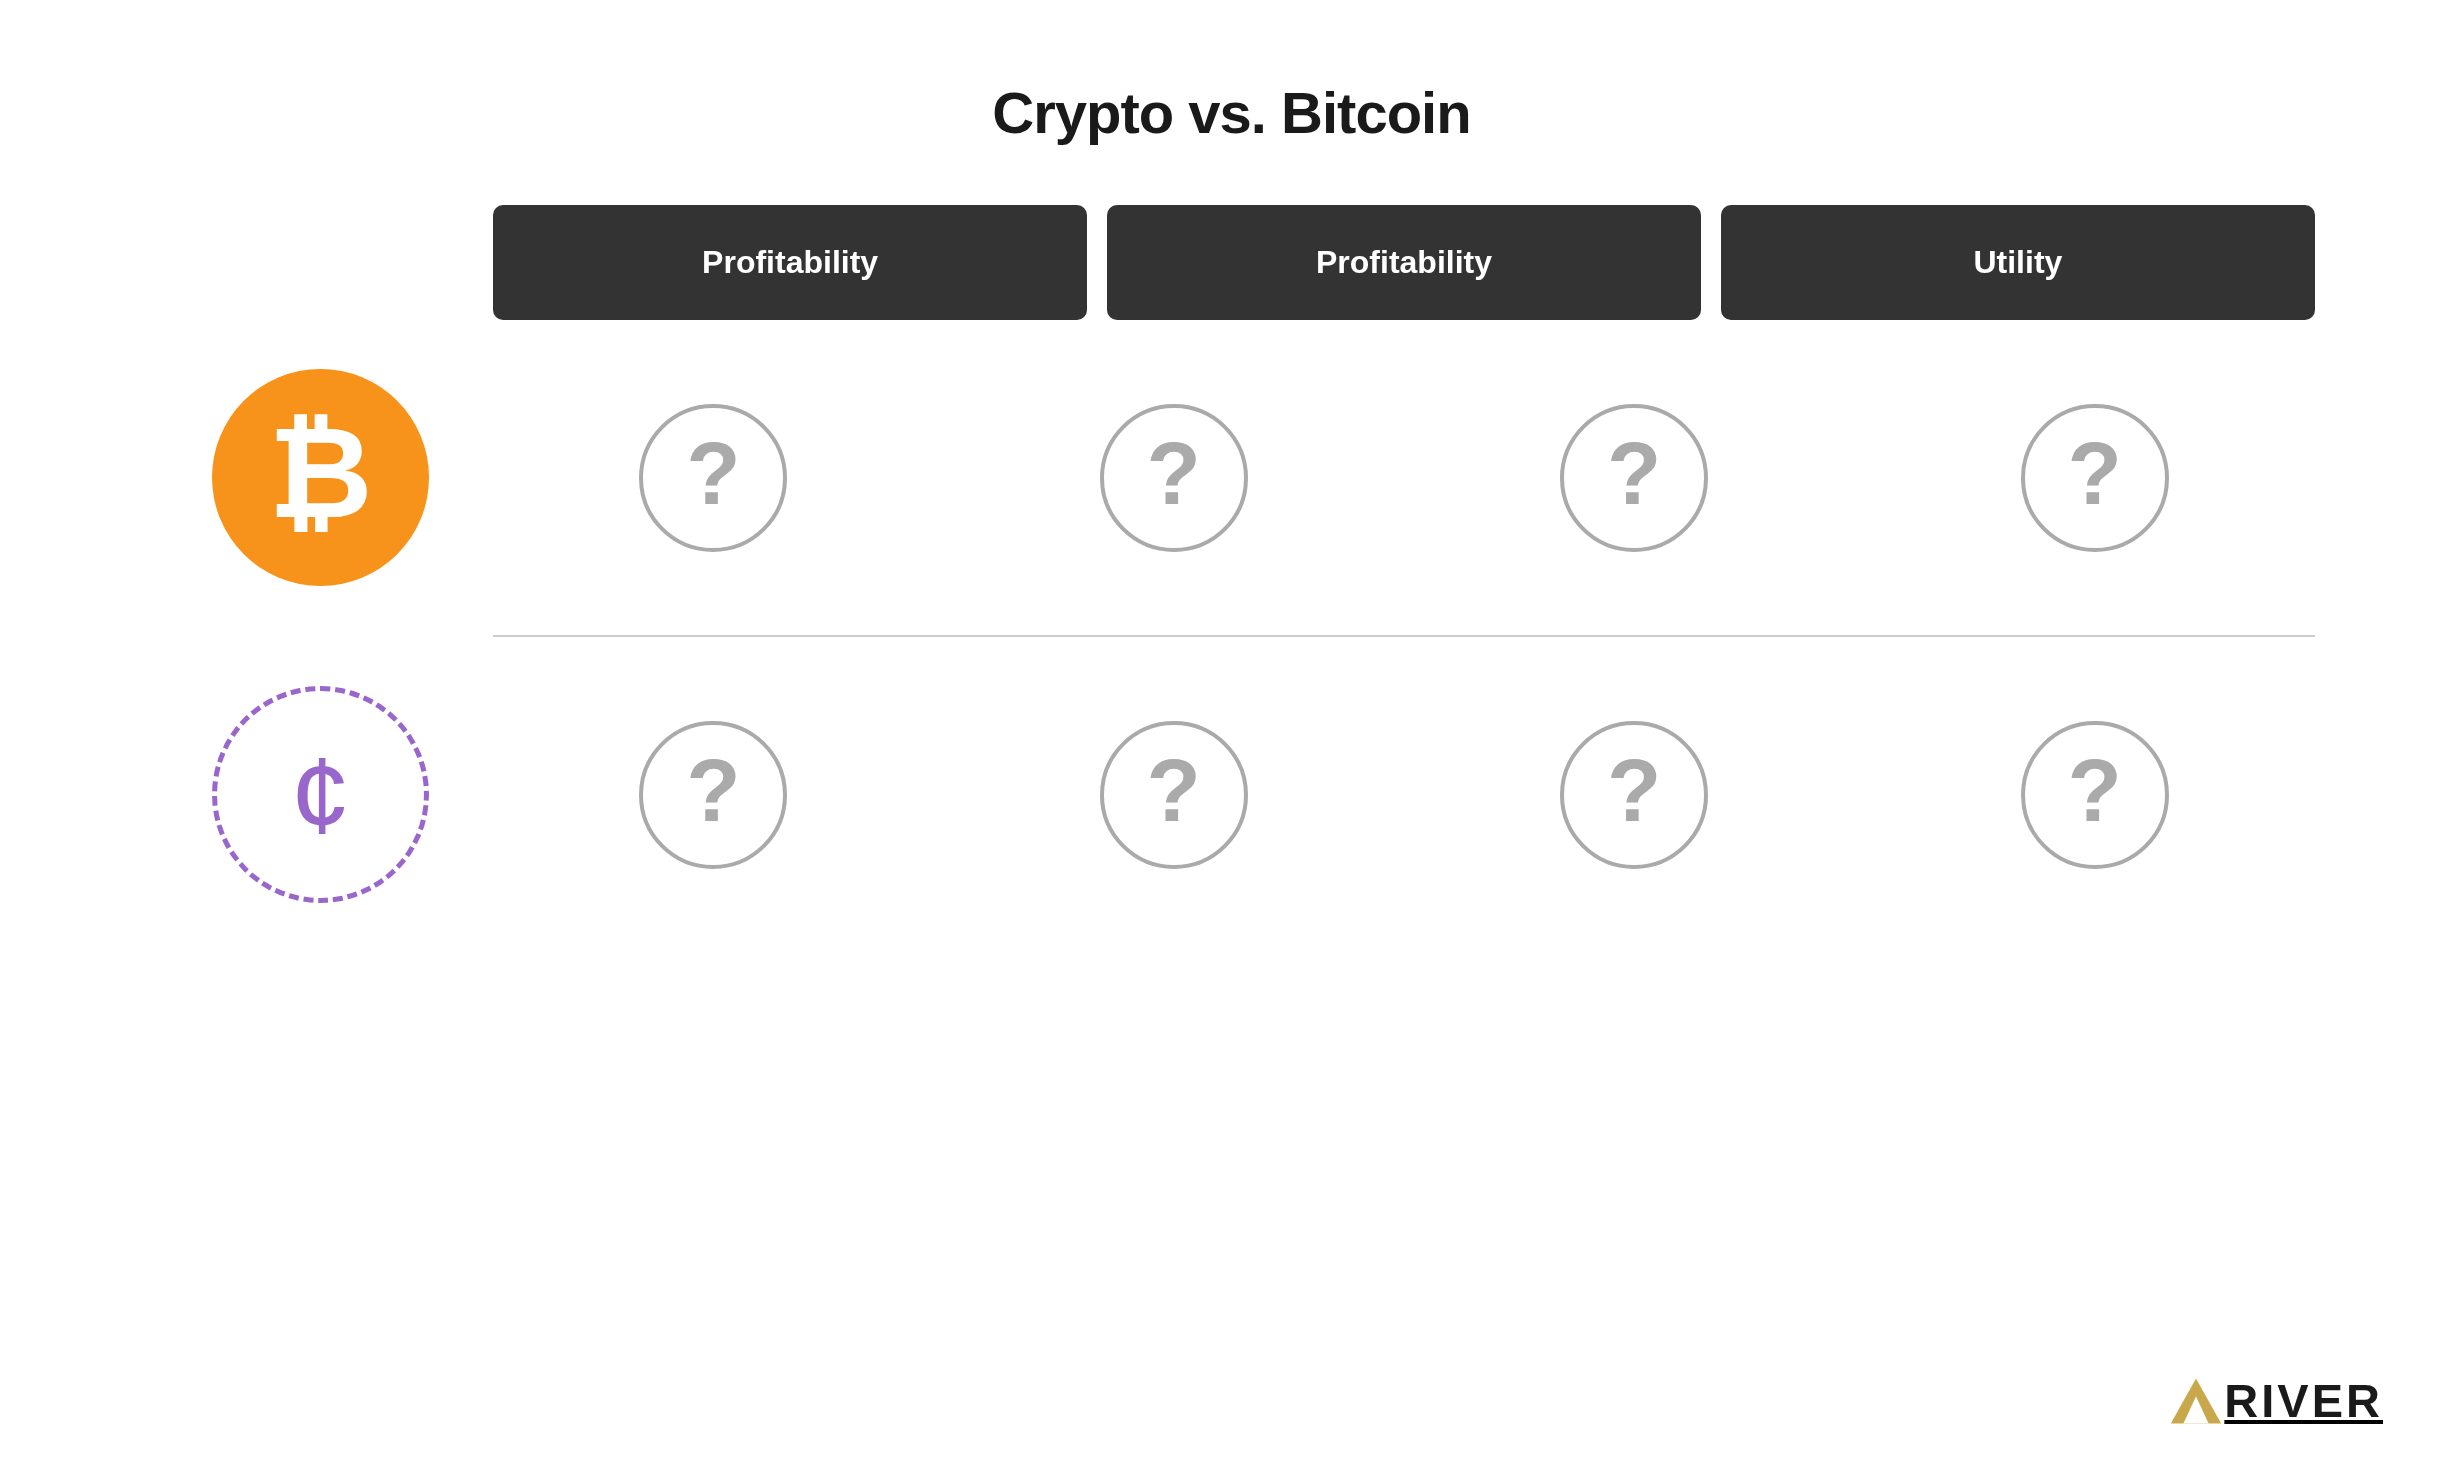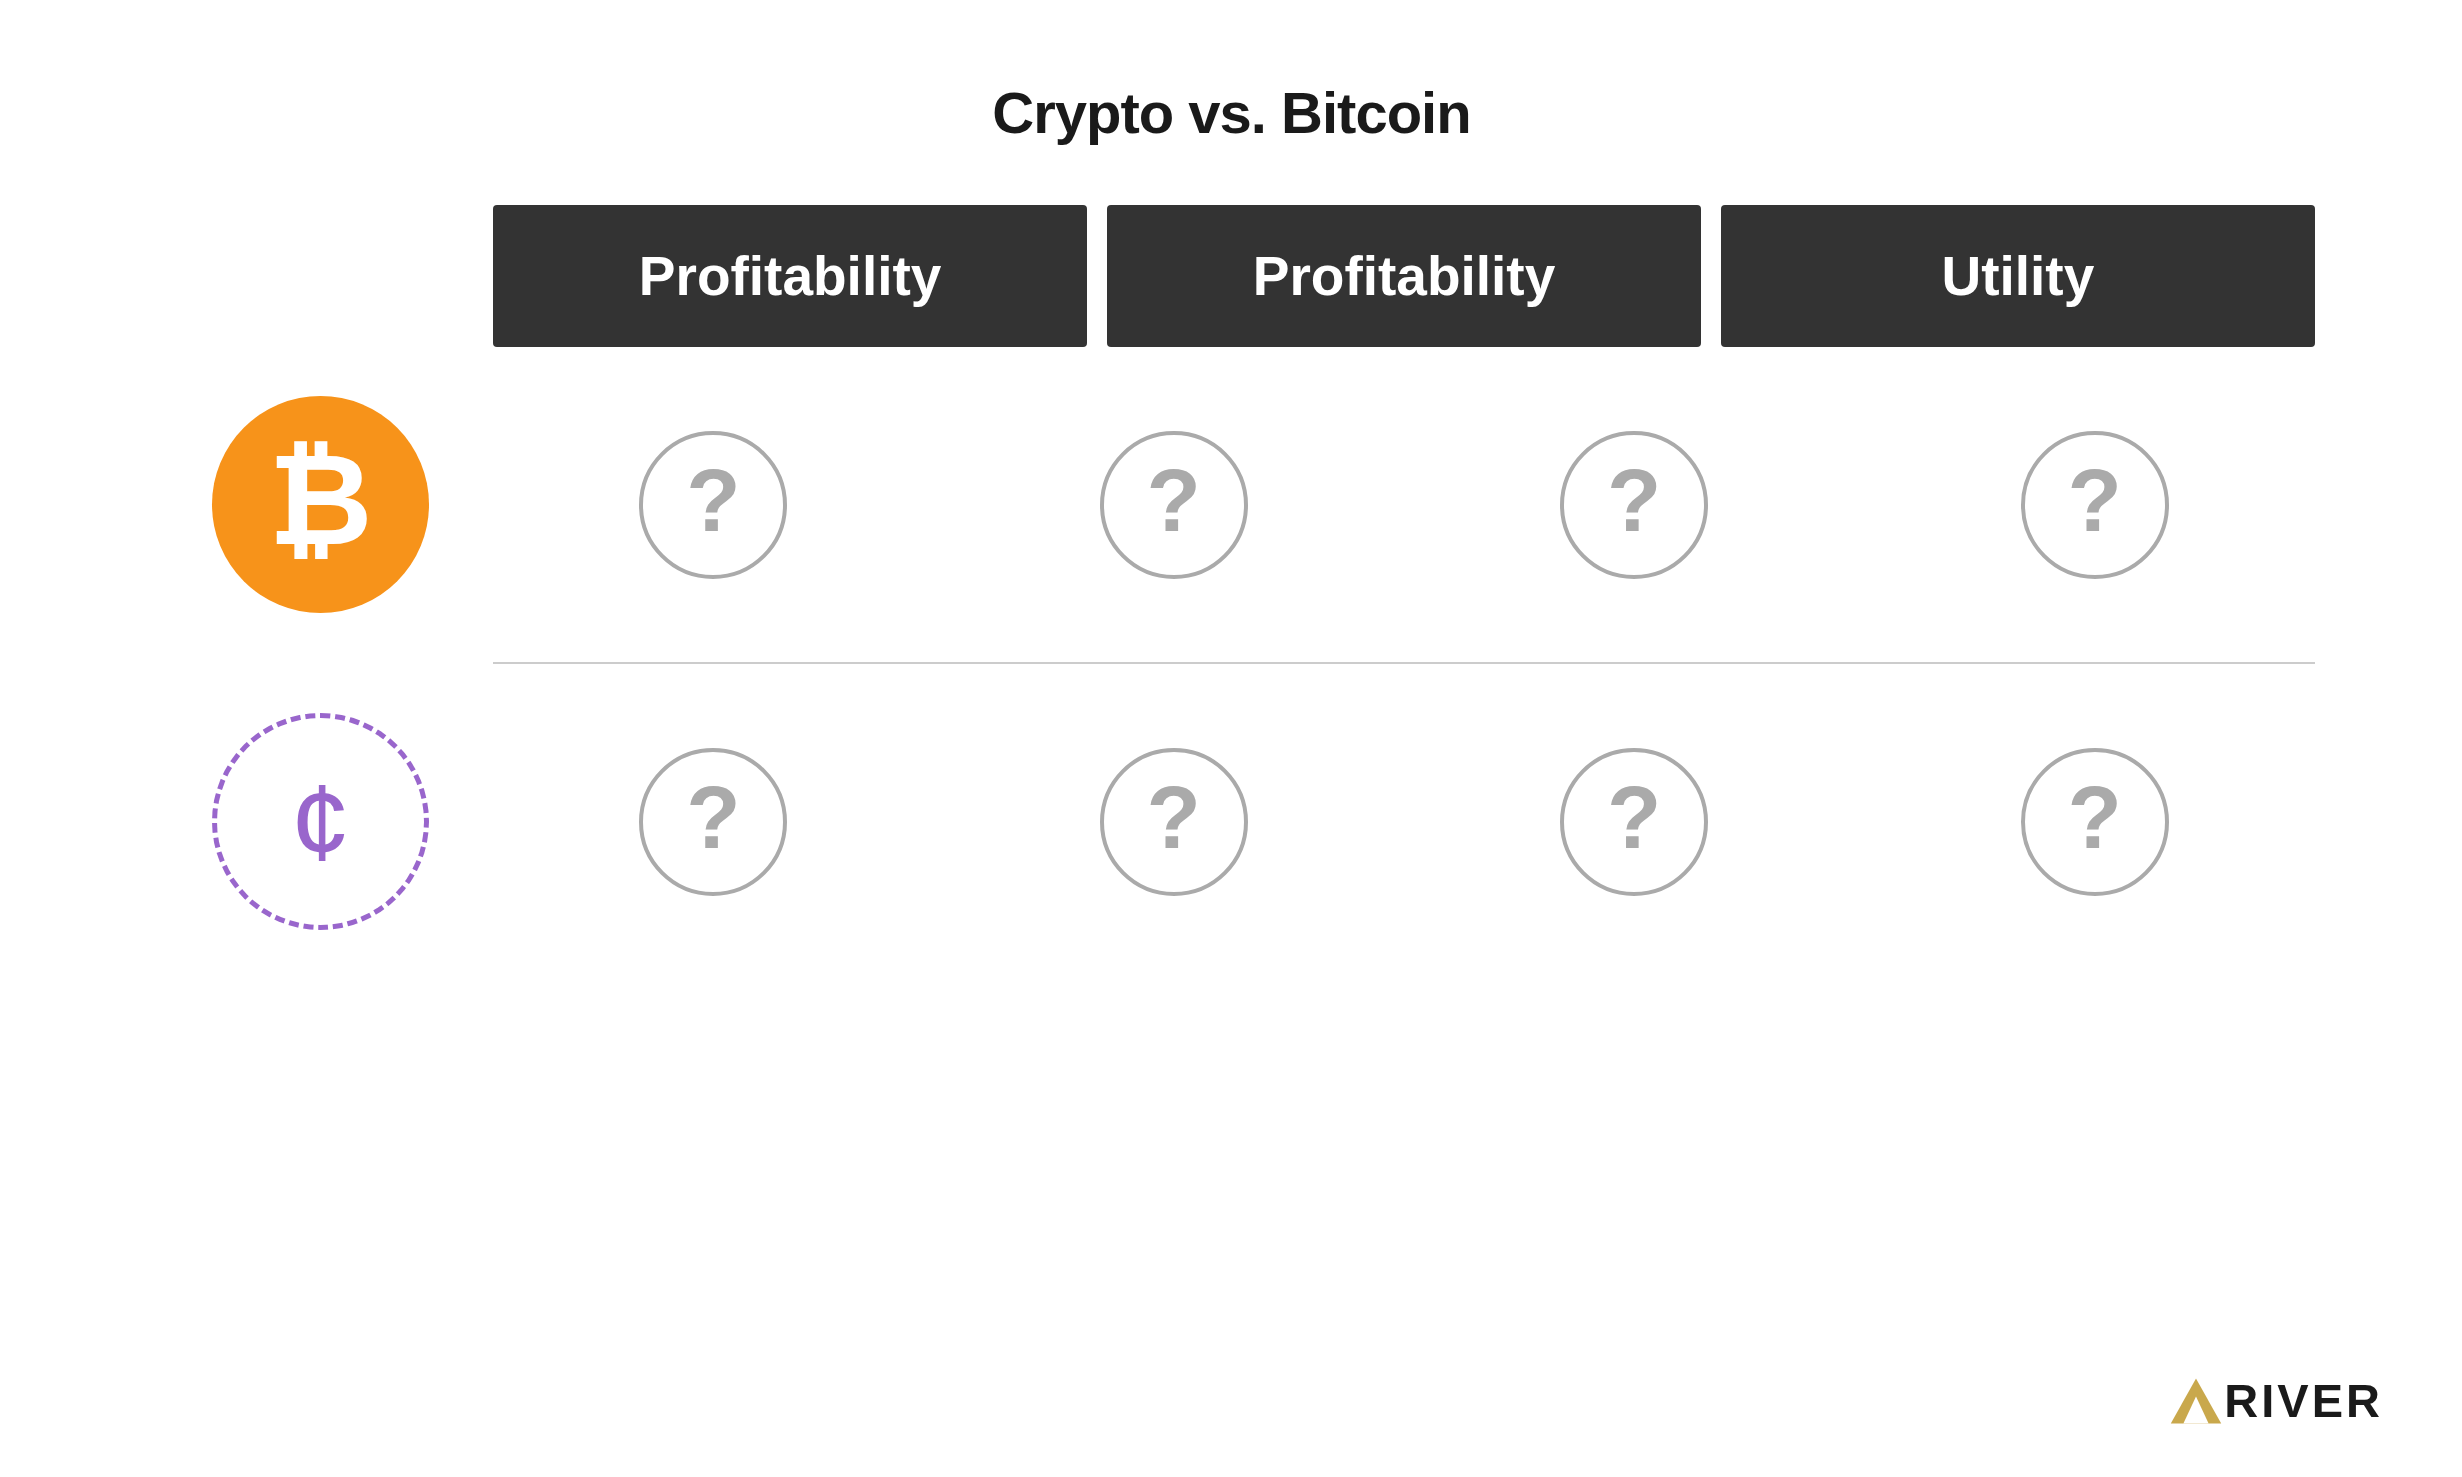--- a/index.html
+++ b/index.html
@@ -46,25 +46,25 @@
     .header-cells {
       display: flex;
       flex: 1;
       gap: 19.7px;
     }
 
     .header-cell {
       flex: 1;
       background: #333333;
       color: #ffffff;
-      font-size: 55px;
+      font-size: 32px;
       font-weight: 700;
       text-align: center;
       padding: 39px 19.7px;
-      border-radius: 4px;
+      border-radius: 10px;
     }
 
     
     .data-row {
       display: flex;
       align-items: center;
       padding: 49px 0;
     }
 
     .data-row.bitcoin-row {
@@ -151,20 +151,21 @@
     }
 
     
     .river-logo {
       position: absolute;
       bottom: 49px;
       right: 79px;
       display: flex;
       align-items: flex-end;
       gap: 1px;
+      text-decoration: underline;
     }
 
     .river-text {
       font-size: 47px;
       font-weight: 700;
       color: #1a1a1a;
       letter-spacing: 3px;
     }
 
     .divider-row {

